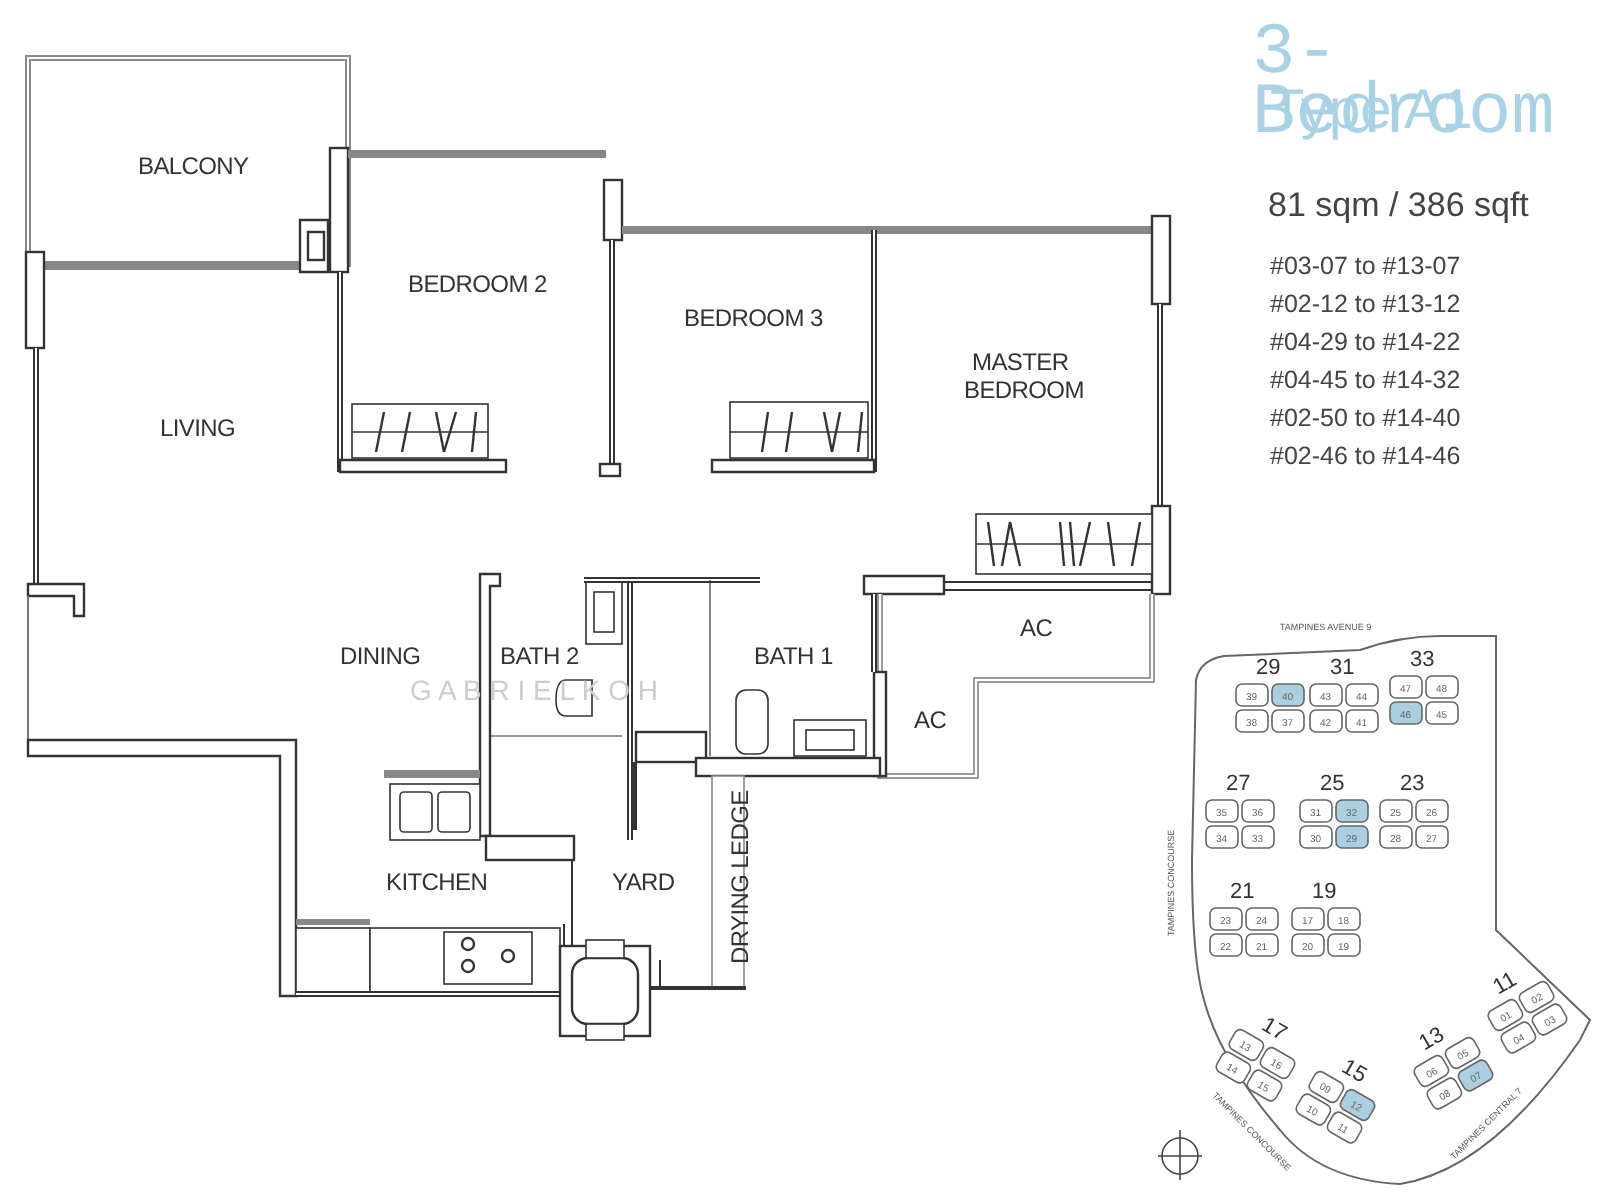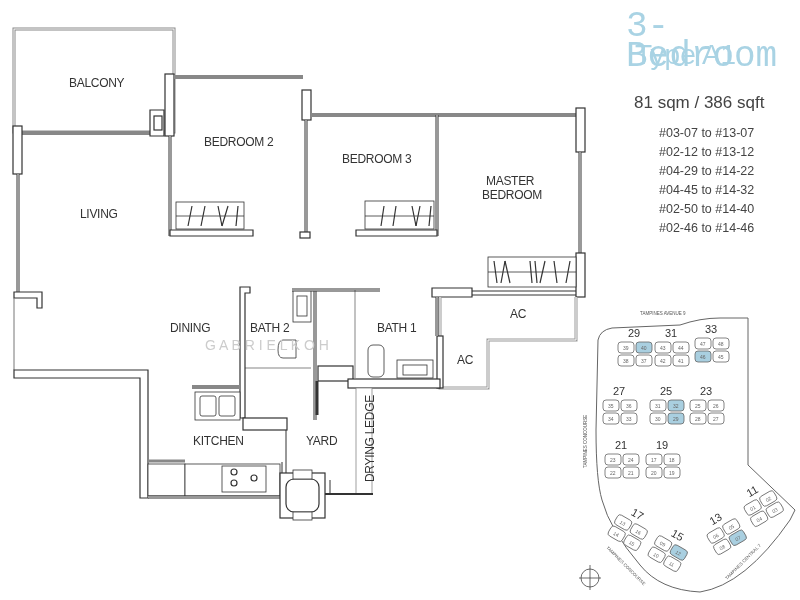--- a/index.html
+++ b/index.html
@@ -3,21 +3,21 @@
 <meta charset="utf-8">
 <style>
   html, body { margin:0; padding:0; background:#ffffff; }
   body { width:800px; height:600px; position:relative; overflow:hidden; font-family:"Liberation Sans", sans-serif; }
   svg { position:absolute; left:0; top:0; }
   .room-label { font-family:"Liberation Sans", sans-serif; font-size:12px; fill:#333; letter-spacing:-0.3px; }
   .wm { font-family:"Liberation Sans", sans-serif; font-size:14px; fill:#ccc; }
   .title1 { position:absolute; left:626px; top:12px; font-size:36px; color:#a9d3e4; font-family:Liberation Mono, monospace; line-height:30px; }
   .title2 { position:absolute; left:635px; top:40px; font-size:28px; color:#a9d3e4; font-family:"Liberation Sans", sans-serif; line-height:30px; }
   .area { position:absolute; left:634px; top:93px; font-size:17px; color:#444; font-family:"Liberation Sans", sans-serif; }
-  .units { position:absolute; left:635px; top:124px; font-size:12.5px; color:#444; font-family:"Liberation Sans", sans-serif; line-height:19px;margin-left:24px; }
+  .units { position:absolute; left:635px; top:124px; font-size:12.5px; color:#444; font-family:"Liberation Sans", sans-serif; line-height:19px; }
   .units div { white-space:nowrap; }
   .blk { font-family:"Liberation Sans", sans-serif; font-size:11px; fill:#333; }
   .u { font-family:"Liberation Sans", sans-serif; font-size:5px; fill:#666; }
   .road { font-family:"Liberation Sans", sans-serif; font-size:4.5px; fill:#555; }
 </style>
 </head>
 <body>
 
 <svg width="800" height="600" viewBox="0 0 800 600">
 

